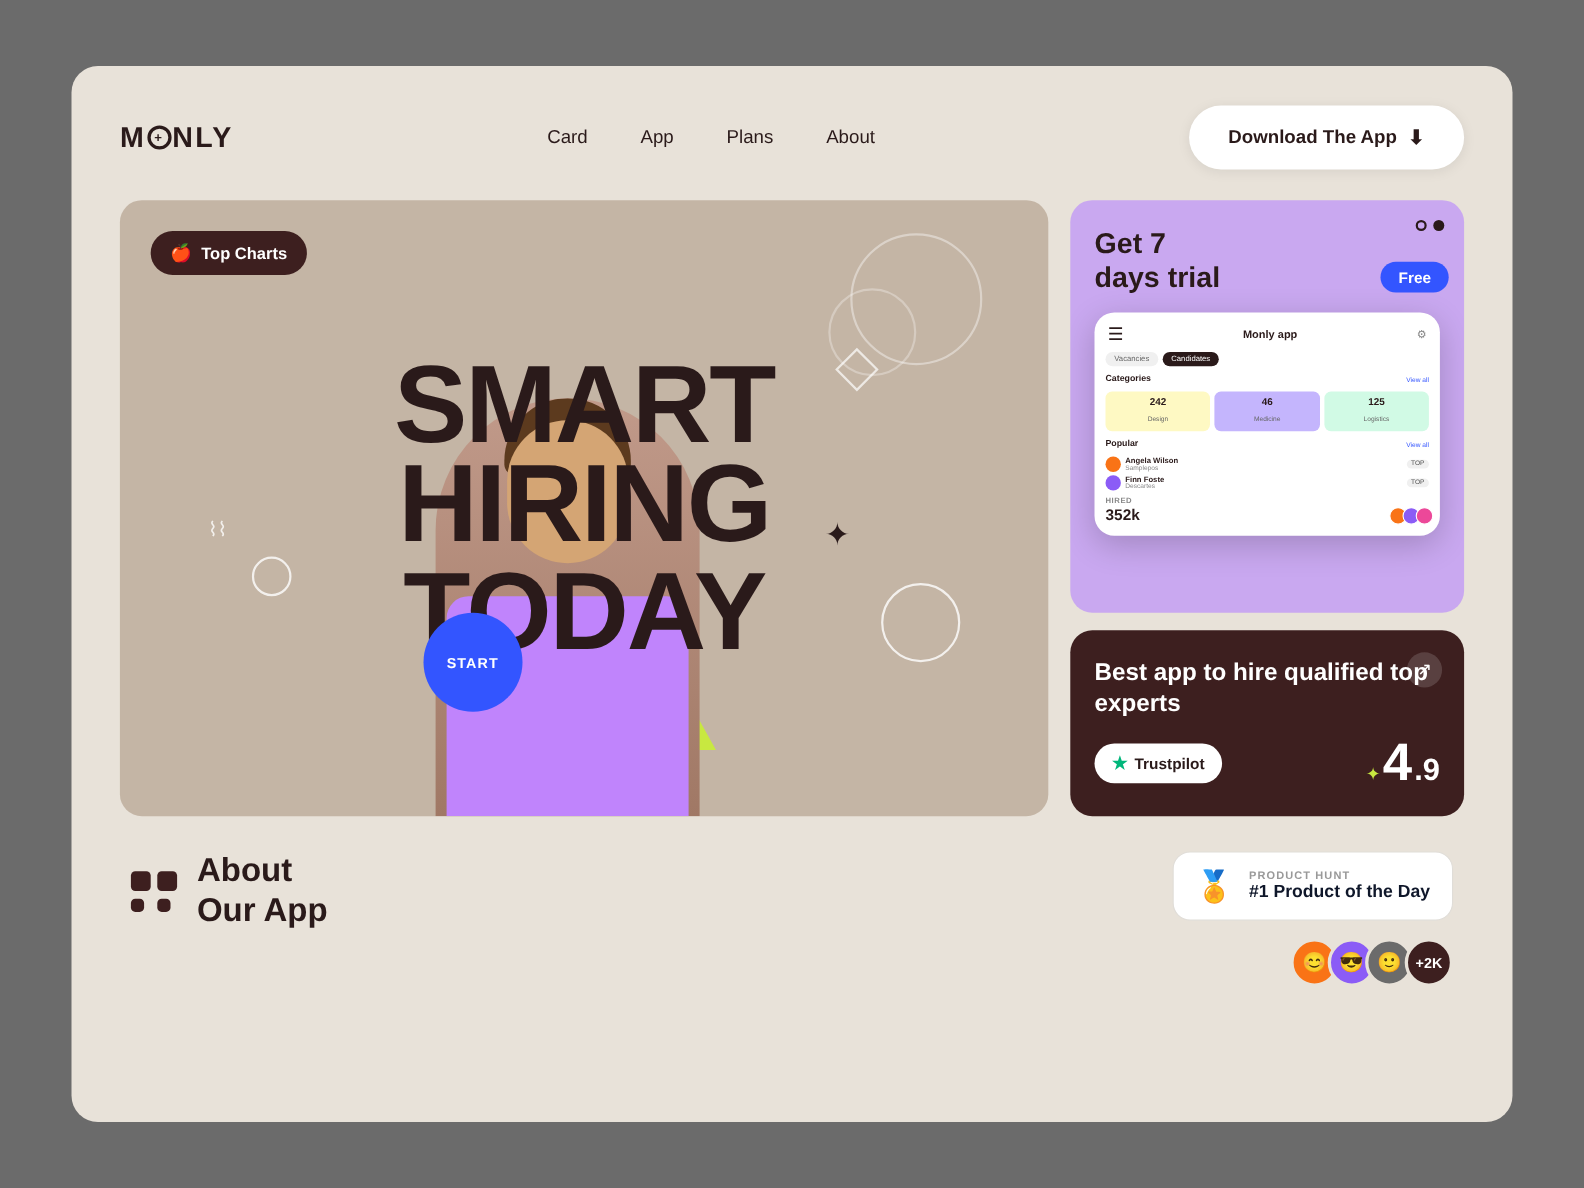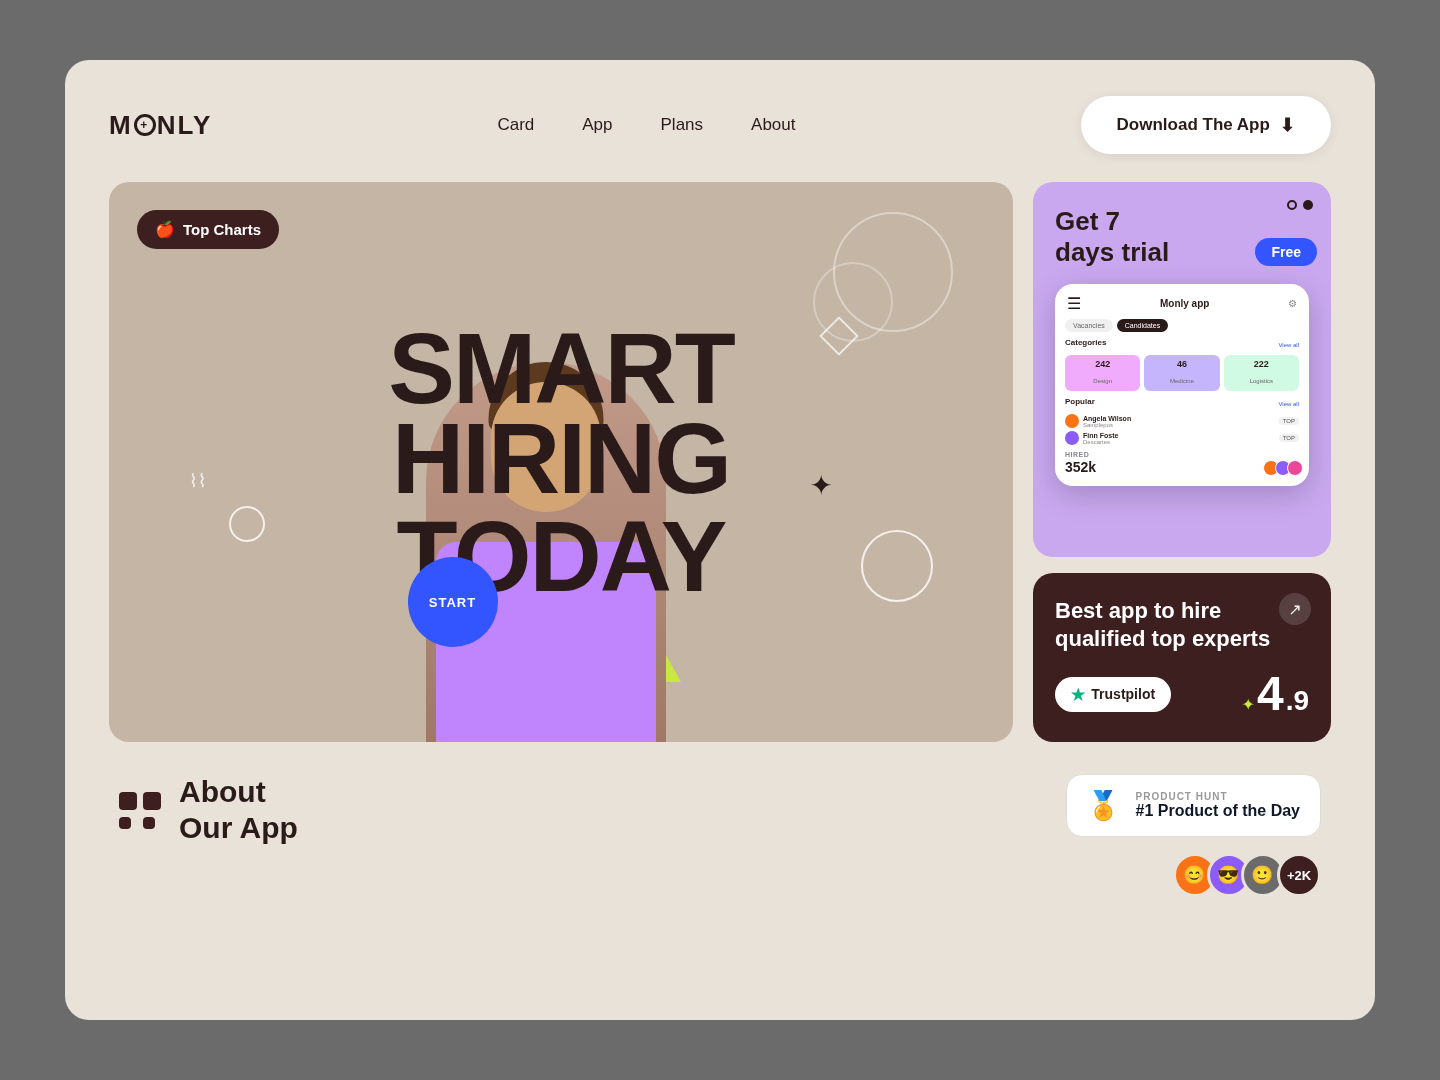--- a/index.html
+++ b/index.html
@@ -290,21 +290,21 @@
       position: absolute;
       bottom: 250px;
       left: 80px;
       color: rgba(255,255,255,0.8);
       font-size: 18px;
       z-index: 6;
     }
 
     
     .right-column {
-      width: 298px;
+      width: 358px;
       display: flex;
       flex-direction: column;
       gap: 16px;
     }
 
     
     .trial-card {
       background: #c9a8f0;
       border-radius: 20px;
       padding: 24px 22px;
@@ -411,21 +411,21 @@
       display: flex;
       gap: 4px;
       margin-bottom: 6px;
     }
     .phone-cat {
       flex: 1;
       border-radius: 6px;
       padding: 4px 3px;
       text-align: center;
     }
-    .phone-cat-design { background: #f0abfc; }
+    .phone-cat-design { background: #fef9c3; }
     .phone-cat-medicine { background: #c4b5fd; }
     .phone-cat-logistics { background: #d1fae5; }
     .phone-cat-number {
       font-size: 9px;
       font-weight: 800;
       color: #2a1a1a;
       display: block;
     }
     .phone-cat-label {
       font-size: 6px;
@@ -778,21 +778,21 @@
           <div class="phone-categories">
             <div class="phone-cat phone-cat-design">
               <span class="phone-cat-number">242</span>
               <span class="phone-cat-label">Design</span>
             </div>
             <div class="phone-cat phone-cat-medicine">
               <span class="phone-cat-number">46</span>
               <span class="phone-cat-label">Medicine</span>
             </div>
             <div class="phone-cat phone-cat-logistics">
-              <span class="phone-cat-number">222</span>
+              <span class="phone-cat-number">125</span>
               <span class="phone-cat-label">Logistics</span>
             </div>
           </div>
           <div class="phone-section-header">
             <span class="phone-section-title">Popular</span>
             <span class="phone-view-all">View all</span>
           </div>
           <div class="phone-popular-item">
             <div class="phone-avatar" style="background:#f97316;"></div>
             <div class="phone-person-info">

